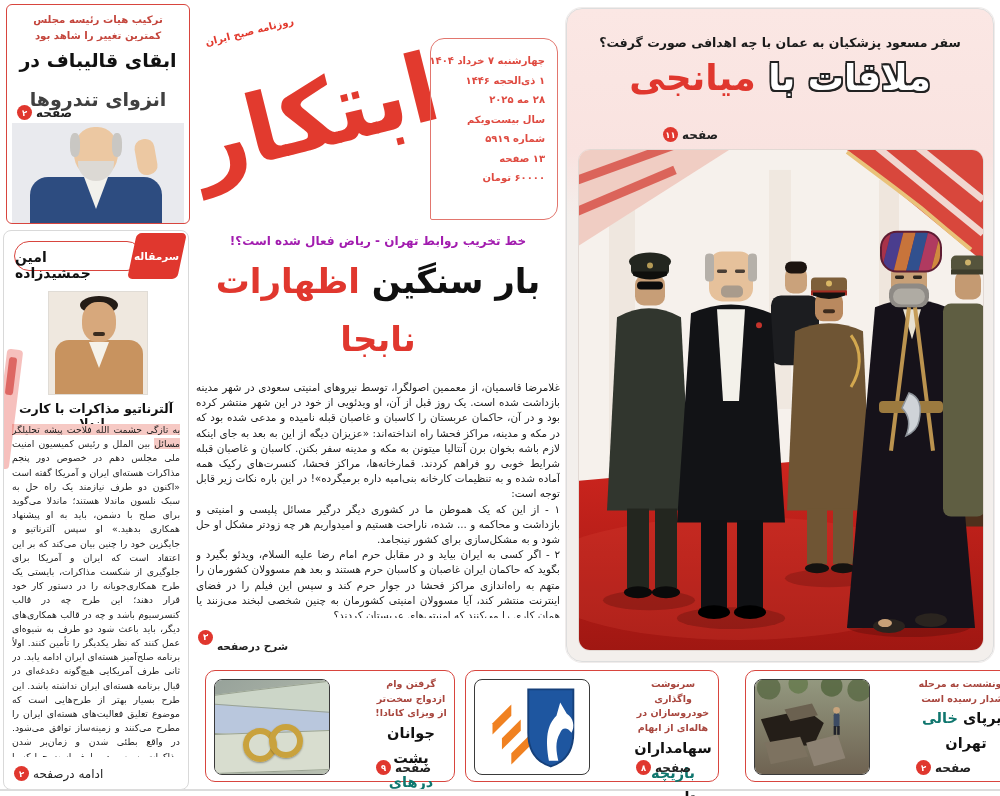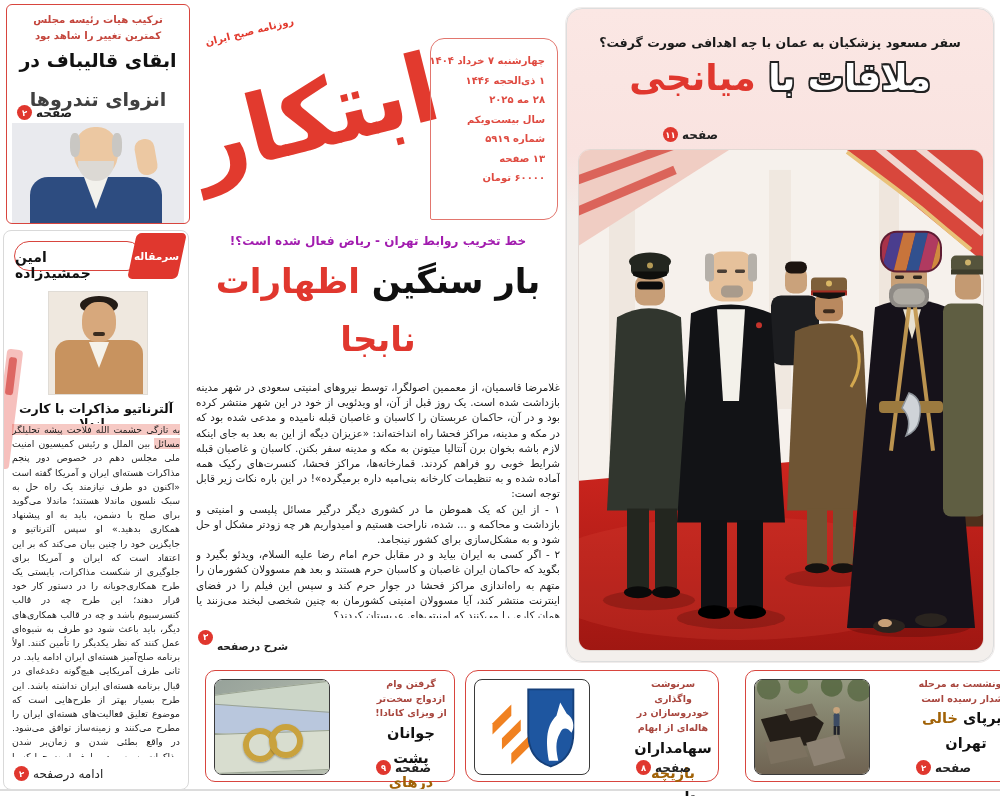--- a/index.html
+++ b/index.html
@@ -78,28 +78,28 @@
   .mc-h { position:absolute; left:0; right:0; top:48px; text-align:center; font-size:36px; font-weight:bold; }
   .mc-h .outline { color:#fff; text-shadow:-1.6px -1.6px 0 #222, 1.6px -1.6px 0 #222, -1.6px 1.6px 0 #222, 1.6px 1.6px 0 #222, 0 1.6px 0 #222, 0 -1.6px 0 #222, 1.6px 0 0 #222, -1.6px 0 0 #222; }
   .mc-h .red { color:#e0372e; }
   .mc-badge { position:absolute; left:96px; top:118px; }
   .mc-photo { position:absolute; left:11px; top:140px; width:406px; height:502px; border-radius:12px; overflow:hidden; border:1px solid #e2d9d4; }
   .mc-photo svg { display:block; width:100%; height:100%; }
 
   
   .bx { top:670px; height:112px; border:1.5px solid #d8453e; border-radius:10px; background:#fff; }
   .bx-loans { left:205px; width:250px; }
-  .bx-auto { left:465px; width:254px;border-radius:13px; }
+  .bx-auto { left:465px; width:254px; }
   .bx-sink { left:745px; width:280px; }
   .bx-photo { position:absolute; left:8px; top:8px; width:116px; height:96px; border:1.5px solid #3a3a3a; border-radius:8px; overflow:hidden; }
   .bx-photo svg { display:block; width:100%; height:100%; }
   .bx-text { position:absolute; left:132px; right:6px; top:6px; bottom:4px; direction:rtl; text-align:center;margin-left:36px; }
   .bx-kicker { font-size:9.5px; font-weight:bold; color:#a8463e; line-height:1.55; }
   .bx-line { font-size:14.5px; font-weight:bold; color:#111; line-height:1.7; }
-  .bx-line .red { color:#a16207; }
+  .bx-line .red { color:#0f766e; }
   .bx-badge { position:absolute; left:2px; bottom:2px; }
 
   
   .rings-bg { position:absolute; inset:0; background:linear-gradient(135deg,#97a29a,#b9c0b2); }
   .note { position:absolute; border:1px solid #9aa392; }
   .n1 { left:-10px; top:8px; width:130px; height:34px; background:#ccd6c8; transform:rotate(-7deg); }
   .n2 { left:-6px; top:28px; width:130px; height:30px; background:#b9c7dd; transform:rotate(4deg); }
   .n3 { left:-8px; top:52px; width:132px; height:40px; background:#d8ddcf; transform:rotate(-2deg); }
   .ring { position:absolute; width:34px; height:34px; border:6px solid #c9a23d; border-radius:50%; box-shadow:0 1px 2px rgba(0,0,0,.35); }
   .r1 { left:28px; top:48px; }

